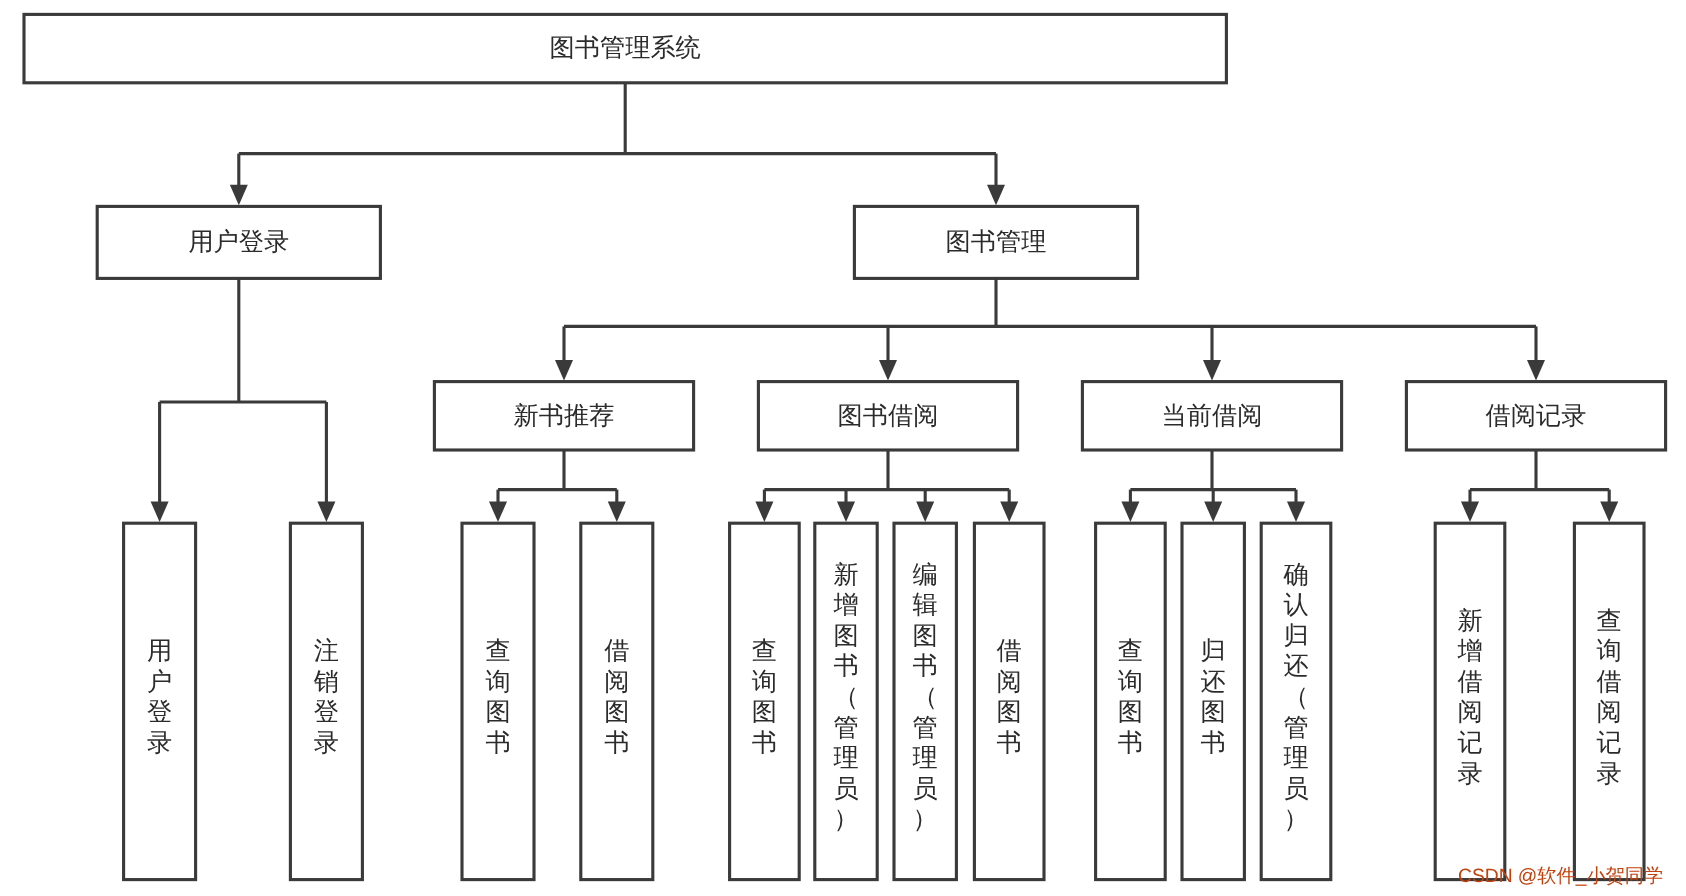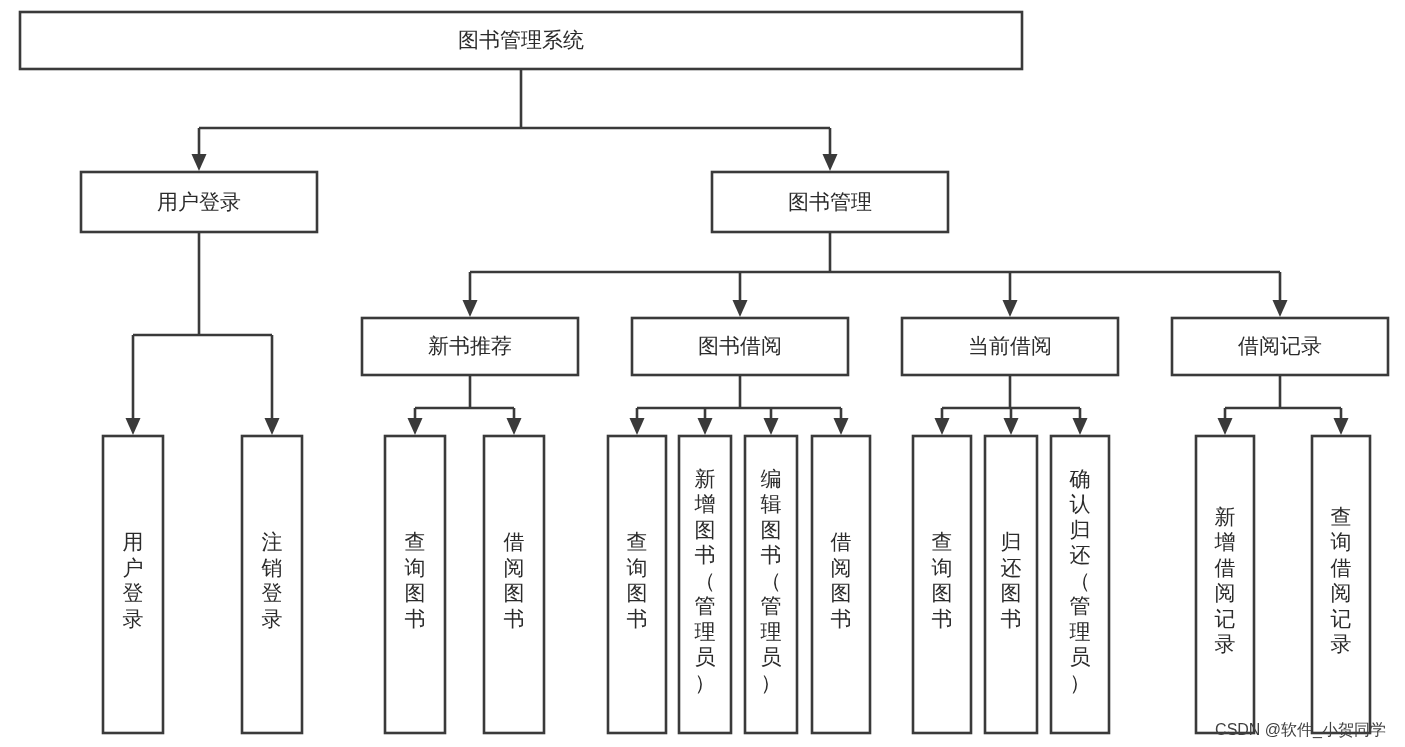--- a/index.html
+++ b/index.html
@@ -52,21 +52,21 @@
   .node-label-vertical {
     fill: #2b2b2b;
     font-family: "Liberation Sans", "DejaVu Sans", sans-serif;
     font-size: 21px;
     text-anchor: middle;
   }
   .watermark {
     position: absolute;
     right: 8px;
     bottom: 6px;
-    color: #404040;
+    color: #c2410c;
     font-size: 16px;
     font-family: "Liberation Sans", "DejaVu Sans", sans-serif;
     white-space: nowrap;
     user-select: none;
   }
 </style>
 </head>
 <body>
 
 <div id="diagram-root">

